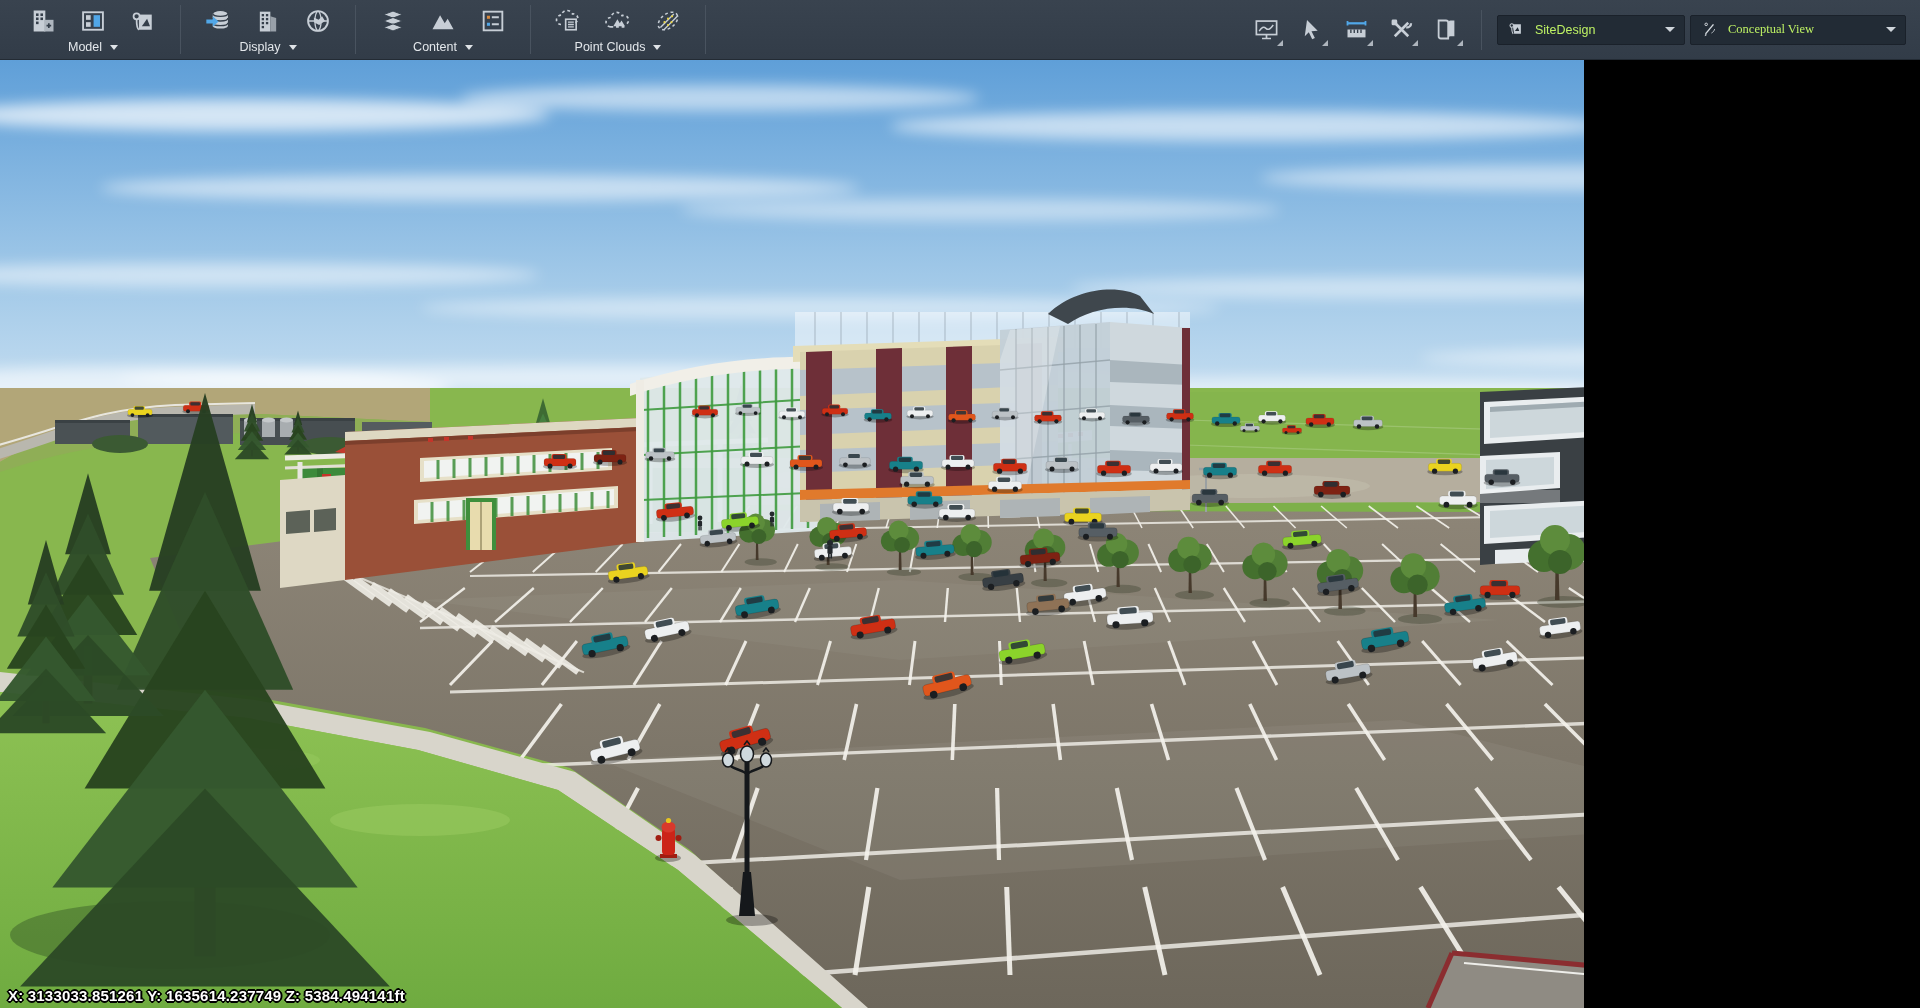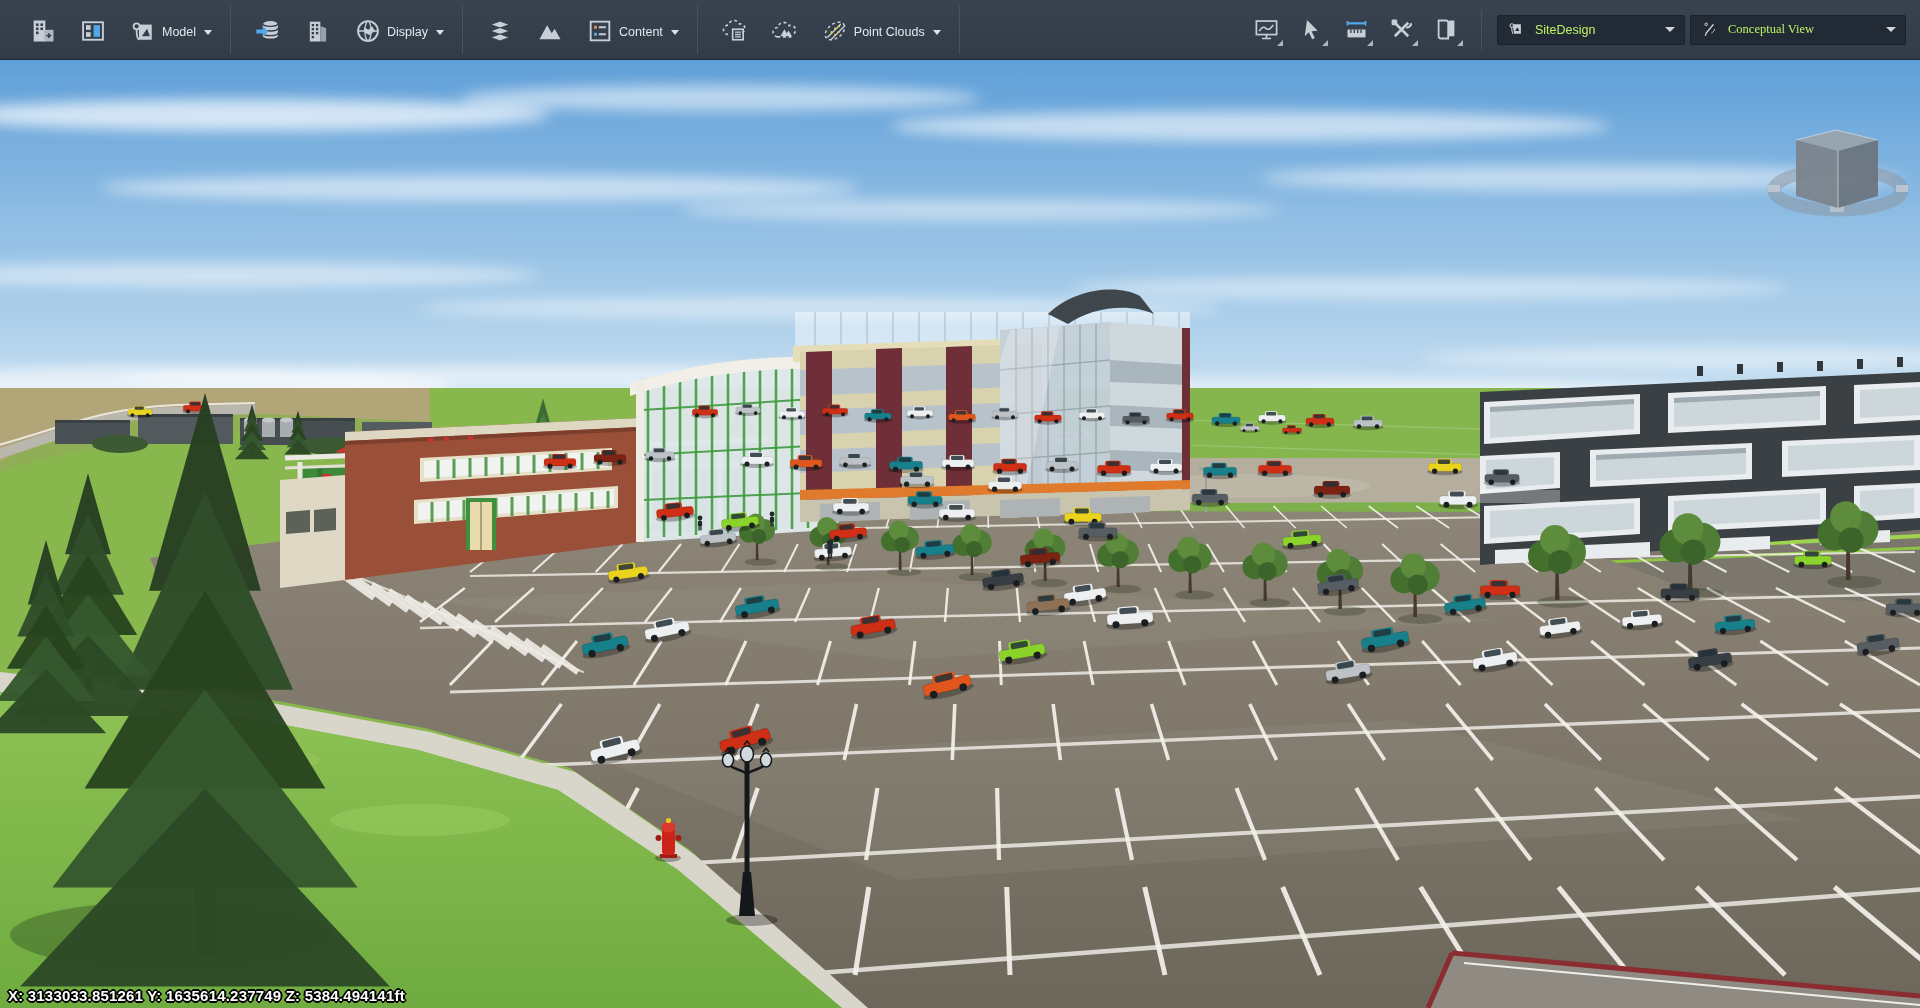--- a/index.html
+++ b/index.html
@@ -2,21 +2,21 @@
 <html><head>
 <meta charset="utf-8">
 <style>
   html,body{margin:0;padding:0;}
   body{width:1920px;height:1008px;overflow:hidden;background:#000;font-family:"Liberation Sans",sans-serif;}
 
   
   .toolbar{height:60px;background:linear-gradient(#39434f,#323c48);border-bottom:1px solid #232b34;
     display:flex;align-items:stretch;box-sizing:border-box;}
   .tb-left{display:flex;padding-left:8px;}
-  .tb-group{display:flex;flex-direction:row;align-items:center;padding:5px 16px 3px;}
+  .tb-group{display:flex;flex-direction:column;align-items:center;padding:5px 16px 3px;}
   .tb-icons{display:flex;gap:12px;align-items:center;}
   .tb-btn{width:38px;height:32px;background:transparent;border:none;padding:0;margin:0;
     display:flex;align-items:center;justify-content:center;cursor:pointer;border-radius:2px;}
   .tb-btn svg{width:28px;height:28px;}
   .tb-label{display:flex;align-items:center;gap:8px;color:#e3e7eb;font-size:12.5px;margin-top:3px;cursor:pointer;}
   .caret{width:0;height:0;border-left:4.5px solid transparent;border-right:4.5px solid transparent;border-top:5px solid #dfe3e7;}
   .tb-sep{width:1px;background:#49535f;margin:5px 2px;}
   .tb-right{margin-left:auto;display:flex;align-items:center;gap:5px;padding-right:14px;}
   .tool-btn{position:relative;width:40px;height:38px;background:transparent;border:none;padding:0;
     display:flex;align-items:center;justify-content:center;cursor:pointer;border-radius:2px;}
@@ -25,21 +25,21 @@
   .tb-sep.tall{height:40px;align-self:center;margin:0 10px;}
   .tb-dd{display:flex;align-items:center;gap:9px;height:28px;background:#222b35;border:1px solid #1a212a;
     border-radius:2px;padding:0 9px;cursor:pointer;}
   .tb-dd .dd-icon svg{width:19px;height:19px;display:block;}
   .tb-dd .dd-label{color:#bef264;font-size:12.5px;}
   .dd-proposal{width:168px;}
   .dd-view{width:196px;font-family:Liberation Serif, serif;}
   .dd-caret{margin-left:auto;width:0;height:0;border-left:5px solid transparent;border-right:5px solid transparent;border-top:5.5px solid #cfd5db;}
 
   
-  .viewport{position:relative;width:1920px;height:948px;background:#404040;overflow:hidden;}
+  .viewport{position:relative;width:1584px;height:948px;background:#404040;overflow:hidden;}
   #scene{position:absolute;left:0;top:0;}
   .coords{position:absolute;left:8px;bottom:4px;font-size:15px;font-weight:bold;color:#fff;letter-spacing:.2px;
     text-shadow:2px 0 0 #000,-2px 0 0 #000,0 2px 0 #000,0 -2px 0 #000,1px 1px 0 #000,-1px -1px 0 #000,1px -1px 0 #000,-1px 1px 0 #000;}
 </style>
 </head>
 <body>
 
 <div class="toolbar">
   <div class="tb-left">
 

